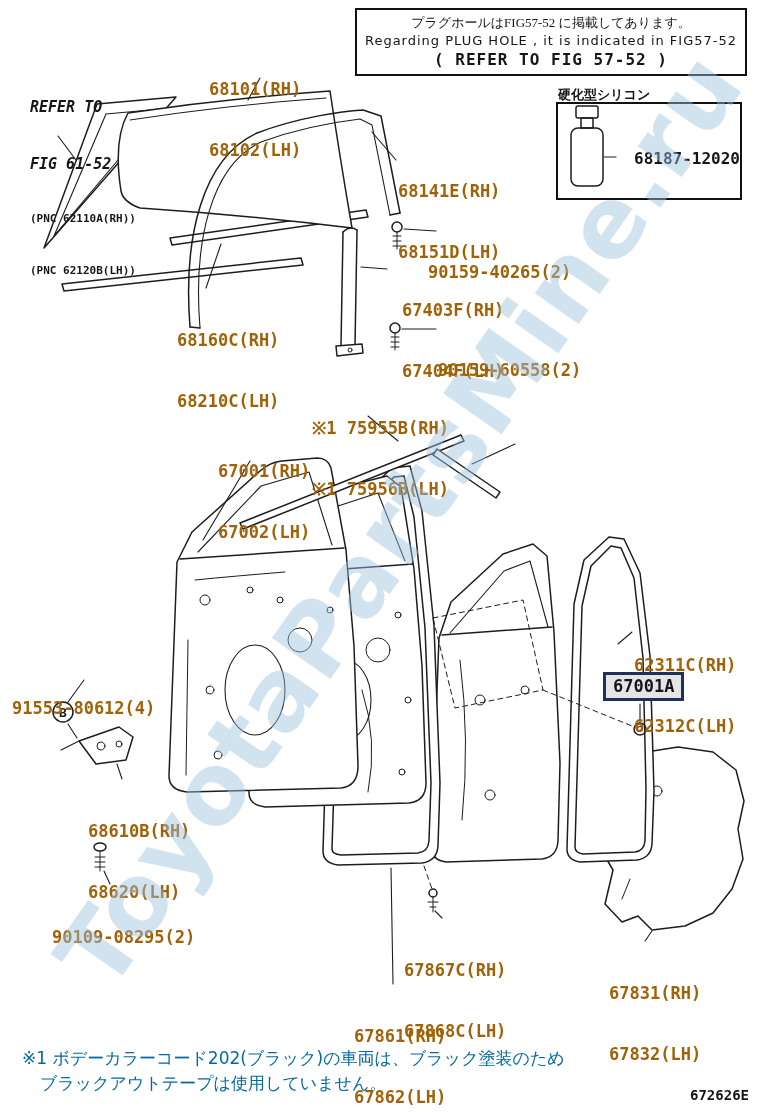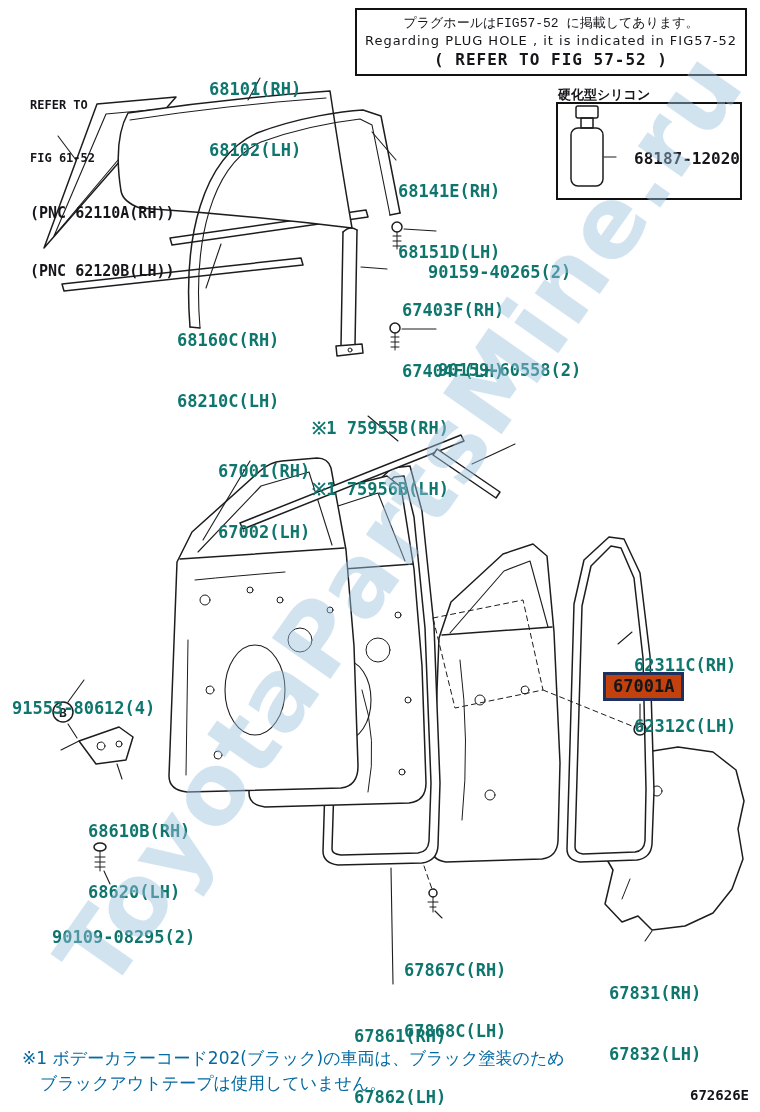--- a/index.html
+++ b/index.html
@@ -6,42 +6,42 @@
   html,body { background:#ffffff; }
   #stage {
     position:relative; width:760px; height:1112px;
     background:#ffffff; overflow:hidden;
     font-family:"DejaVu Sans Mono","Liberation Mono",monospace;
     color:#15151a;
   }
   svg { position:absolute; left:0; top:0; }
   .plabel {
     position:absolute; font-family:"DejaVu Sans Mono","Liberation Mono",monospace;
-    font-weight:bold; font-size:17px; line-height:1.2; white-space:pre; color:#0f766e;
-  }
-  .jpfont { font-family:Liberation Mono, monospace; }
+    font-weight:bold; font-size:17px; line-height:1.2; white-space:pre; color:#a16207;
+  }
+  .jpfont { font-family:Liberation Serif, serif; }
   .notebox {
     position:absolute; left:355px; top:8px; width:392px;
     border:2px solid #111; text-align:center; padding:4px 4px 5px;
     font-size:13px; font-family:"DejaVu Sans","Liberation Sans",sans-serif;
   }
   .notebox .en-line { letter-spacing:1px; margin-top:1px; }
   .notebox .refer-line {
     font-family:"DejaVu Sans Mono","Liberation Mono",monospace;
     font-weight:bold; font-size:16px; letter-spacing:1px; margin-top:2px;
   }
   .refer-block { position:absolute; left:30px; top:60px; font-weight:bold; white-space:pre; }
-  .refer-block .big { font-size:12px; line-height:1.25; }
-  .refer-block .pnc { font-size:15px; line-height:1.3;text-align:center; }
+  .refer-block .big { font-size:15px; line-height:1.25;font-style:italic; }
+  .refer-block .pnc { font-size:11px; line-height:1.3;text-align:center; }
   .sil-title { position:absolute; left:558px; top:86px; font-size:13px; font-weight:bold; }
   .sil-box { position:absolute; left:556px; top:102px; width:186px; height:98px; border:2px solid #111; background:transparent; }
   .sil-part { position:absolute; left:618px; top:149px; font-size:16px; font-weight:bold;margin-left:16px; }
   .hlbox {
     position:absolute; left:603px; top:672px; border:3px solid #20305c;
-    padding:1px 7px 2px; font-weight:bold; font-size:17px; background:#c2410c;
+    padding:1px 7px 2px; font-weight:bold; font-size:17px; background:#e5e5e5;
   }
   .footnote { position:absolute; left:22px; top:1046px; font-size:17px; font-family:"DejaVu Sans","Liberation Sans",sans-serif; line-height:1.45; color:#0369a1; }
   .footnote .l2 { padding-left:18px; }
   .diagram-code { position:absolute; left:690px; top:1087px; font-size:14px; font-weight:bold; }
   .watermark {
     position:absolute; left:400px; top:520px;
     transform:translate(-50%,-50%) rotate(-55deg);
     font-family:"DejaVu Sans","Liberation Sans",sans-serif;
     font-weight:bold; font-size:98px; letter-spacing:2px;
     color:#9dc3e0; opacity:0.45; white-space:nowrap; pointer-events:none;

